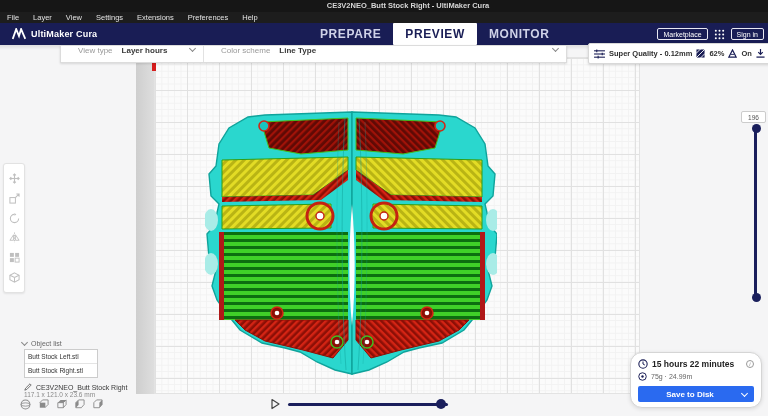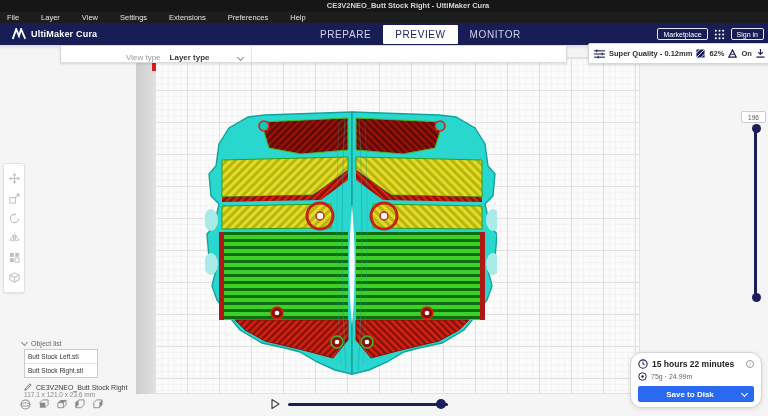--- a/index.html
+++ b/index.html
@@ -9,37 +9,37 @@
   .abs{position:absolute;}
 
   
   .titlebar{left:0;top:0;width:768px;height:12px;background:#161616;color:#cfcfcf;padding-left:48px;}
   .titlebar .title{position:absolute;left:0;right:0;top:1px;text-align:center;font-size:7.5px;font-weight:bold;color:#d6d6d6;}
   .winctl{position:absolute;top:0;height:12px;display:flex;align-items:center;gap:7px;right:5px;color:#bdbdbd;font-size:8px;}
   .winctl .sq{width:5px;height:5px;border:1px solid #bdbdbd;display:inline-block;}
   .winctl .cc{width:8px;height:8px;border-radius:50%;background:#9aa08a;display:inline-block;}
 
   
-  .menubar{left:0;top:12px;width:768px;height:11px;background:#1d1d1d;display:flex;align-items:center;gap:8px;}
+  .menubar{left:0;top:12px;width:768px;height:11px;background:#1d1d1d;display:flex;align-items:center;gap:0;}
   .menubar span{color:#e2e2e2;font-size:7.5px;padding:0 7px;}
 
   
   .appheader{left:0;top:23px;width:768px;height:22px;background:#191d55;}
   .brand{position:absolute;left:12px;top:0;height:22px;display:flex;align-items:center;gap:5px;color:#fff;}
   .brand .name{font-size:9px;font-weight:bold;letter-spacing:.2px;}
   .stage-tabs{position:absolute;left:308px;top:0;height:22px;display:flex;align-items:center;}
-  .stage-tab{font-size:10px;font-weight:normal;letter-spacing:.6px;color:#cfd2e8;padding:4px 12px;border-radius:1px;text-align:right;}
+  .stage-tab{font-size:12px;font-weight:bold;letter-spacing:.6px;color:#cfd2e8;padding:4px 12px;border-radius:1px;text-align:right;}
   .stage-tab.active{background:#ffffff;color:#191d55;}
   .hdr-right{position:absolute;right:4px;top:0;height:22px;display:flex;align-items:center;gap:6px;}
   .hdr-btn{border:1px solid #e8e8f2;color:#fff;font-size:7px;padding:1.5px 5px;border-radius:2px;}
 
   
   .viewbar{left:60px;top:45px;width:505px;height:16px;background:#fff;border:1px solid #dcdcdc;
            display:flex;align-items:center;box-shadow:0 1px 2px rgba(0,0,0,.12);}
-  .viewbar .sec{display:flex;align-items:flex-end;height:100%;padding-left:48px;}
+  .viewbar .sec{display:flex;align-items:flex-start;height:100%;}
   .viewbar .lbl{color:#999;font-size:8px;margin-left:17px;}
   .viewbar .val{color:#3a3a3a;font-size:8px;font-weight:bold;margin-left:9px;}
   .viewbar .divider{width:1px;height:100%;background:#e2e2e2;}
   .chev{width:4px;height:4px;border-right:1.1px solid #888;border-bottom:1.1px solid #888;
         display:inline-block;transform:rotate(45deg);margin:0 8px 2px 8px;}
   .settingsbar{left:588px;top:43px;width:188px;height:21px;background:#fff;border:1px solid #d8d8d8;border-radius:2px;
                display:flex;align-items:center;gap:4px;padding:8px 5px;box-sizing:border-box;
                box-shadow:0 1px 3px rgba(0,0,0,.15);}
   .settingsbar .txt{font-size:7.5px;font-weight:bold;color:#2f2f2f;white-space:nowrap;}
   .settingsbar svg{flex:none;}
@@ -207,25 +207,31 @@
 
   <use href="#halfL"></use>
   <use href="#halfL" transform="translate(294,0) scale(-1,1)"></use>
 
   <path d="M147,96 C143.5,140 143.5,180 147,218 C150.5,180 150.5,140 147,96 Z" fill="#fdfdfd"></path>
 </svg>
 
 <div class="abs viewbar">
   <div class="sec" style="width:142px;">
     <span class="lbl">View type</span>
-    <span class="val">Layer type</span>
+    <span class="val">Layer hours</span>
     <span style="flex:1"></span>
     <span class="chev"></span>
   </div>
   <div class="divider"></div>
+  <div class="sec" style="flex:1;">
+    <span class="lbl">Color scheme</span>
+    <span class="val">Line Type</span>
+    <span style="flex:1"></span>
+    <span class="chev"></span>
+  </div>
 </div>
 
 <div class="abs settingsbar">
   <svg width="11" height="10" viewBox="0 0 12 11">
     <g stroke="#191d55" stroke-width="1.2" fill="none">
       <line x1="0" y1="2" x2="12" y2="2"></line>
         <line x1="0" y1="5.5" x2="12" y2="5.5"></line>
         <line x1="0" y1="9" x2="12" y2="9"></line>
       <line x1="3" y1="0.5" x2="3" y2="3.5"></line>
         <line x1="9" y1="4" x2="9" y2="7"></line>

